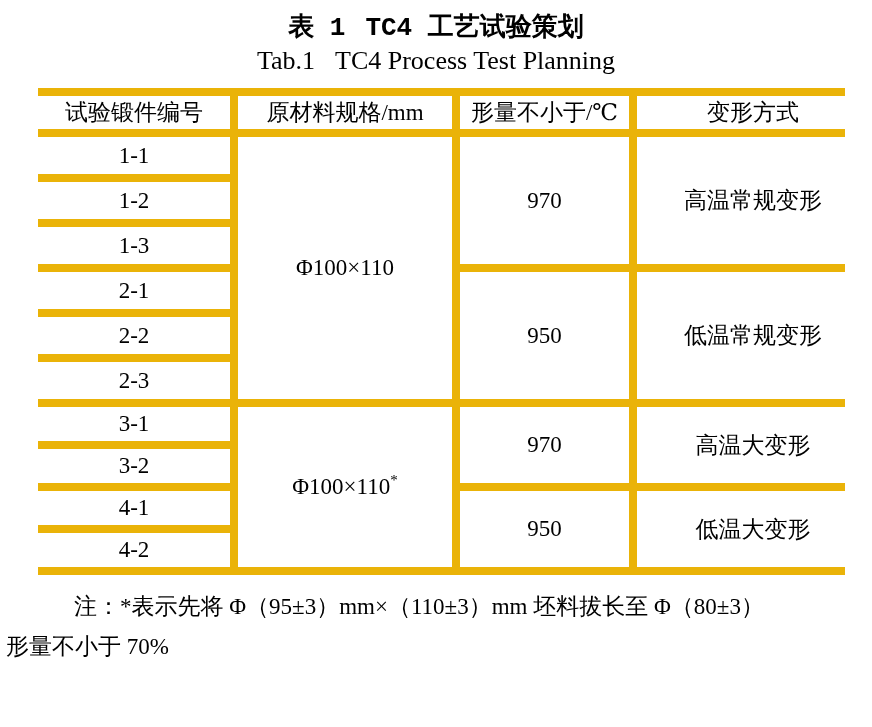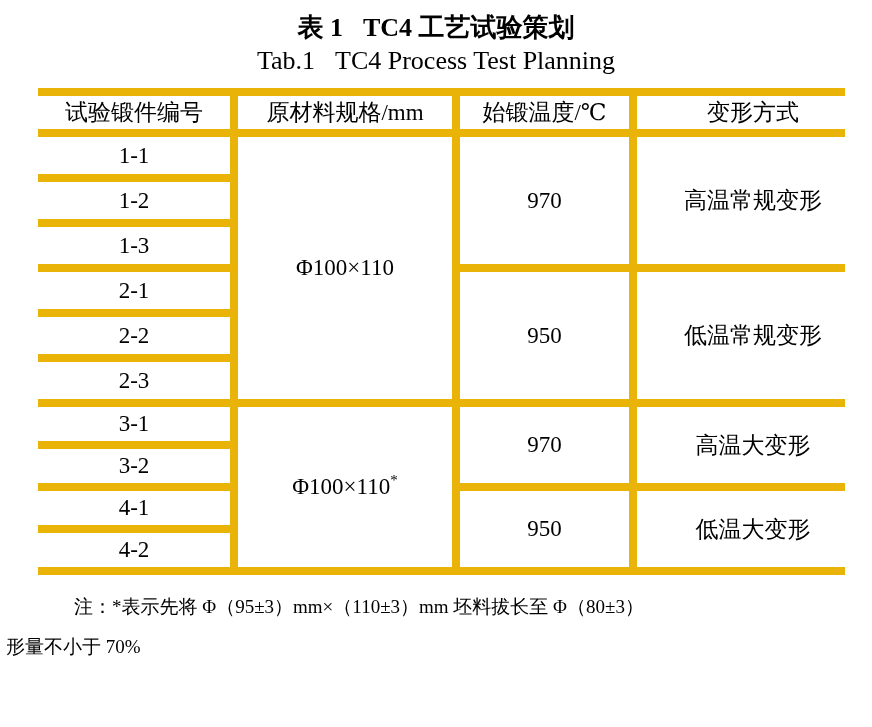--- a/index.html
+++ b/index.html
@@ -4,21 +4,21 @@
 <style>
   * { margin: 0; padding: 0; box-sizing: border-box; }
   html, body {
     width: 872px; height: 727px;
     background: #ffffff;
     color: #000000;
     font-family: "Liberation Serif", "DejaVu Serif", serif;
     overflow: hidden;
   }
   .caption { text-align: center; line-height: 1.25; }
-  .caption-zh { margin-top: 12px; font-size: 26px; font-weight: 700; }
+  .caption-zh { margin-top: 12px; font-size: 26px; font-weight: 700; font-family: Liberation Mono, monospace; }
   .caption-en { font-size: 26px; font-weight: 400; }
   .caption .cap-label { margin-right: 20px; }
 
   table.planning {
     margin: 11px 0 0 38px;
     width: 807px;
     border-collapse: collapse;
     table-layout: fixed;
     border-top: 6px solid #000;
     border-bottom: 6px solid #000;
@@ -34,21 +34,21 @@
   th { border-bottom-width: 3px; height: 41px; }
   tr.g1 { height: 45px; }
   tr.g2 { height: 42px; }
   .c1 { border-left: none; }
   .c4 { border-right: none; padding-left: 24px; }
   .gs { border-top-width: 3px; }
   td sup { font-size: 15px; vertical-align: super; line-height: 0; }
 
   .note {
     margin: 12px 16px 0 6px;
-    font-size: 19px;
+    font-size: 23px;
     line-height: 40px;
   }
   .note .indent { text-indent: 68px; }
 </style>
 </head>
 <body>
 
 <div class="caption caption-zh">
   <span class="cap-label">表 1</span><span>TC4 工艺试验策划</span>
 </div>
@@ -60,21 +60,21 @@
   <colgroup>
     <col style="width:196px">
       <col style="width:222px">
       <col style="width:177px">
       <col style="width:212px">
   </colgroup>
   <thead>
     <tr>
       <th class="c1">试验锻件编号</th>
       <th class="c2">原材料规格/mm</th>
-      <th class="c3">始锻温度/℃</th>
+      <th class="c3">形量不小于/℃</th>
       <th class="c4">变形方式</th>
     </tr>
   </thead>
   <tbody>
     <tr class="g1">
       <td class="c1">1-1</td>
       <td class="c2" rowspan="6"><span>Φ100×110</span><sup></sup></td>
       <td class="c3" rowspan="3">970</td>
       <td class="c4" rowspan="3">高温常规变形</td>
     </tr>

